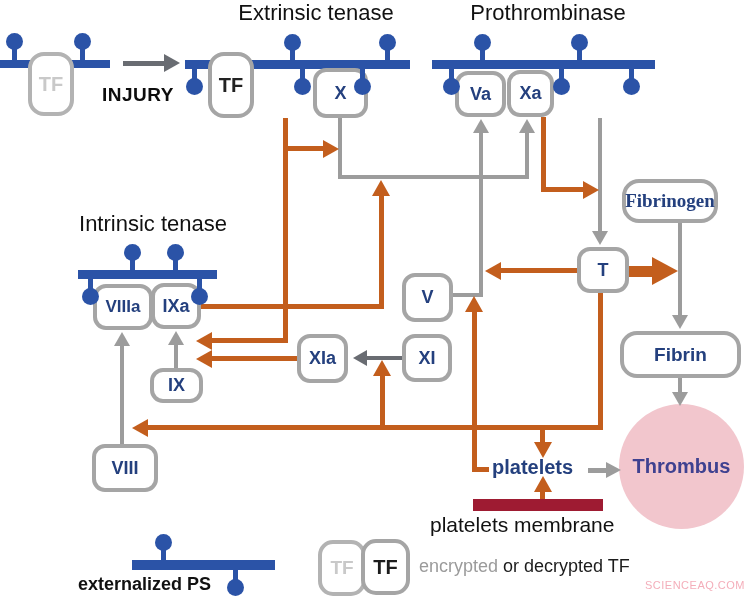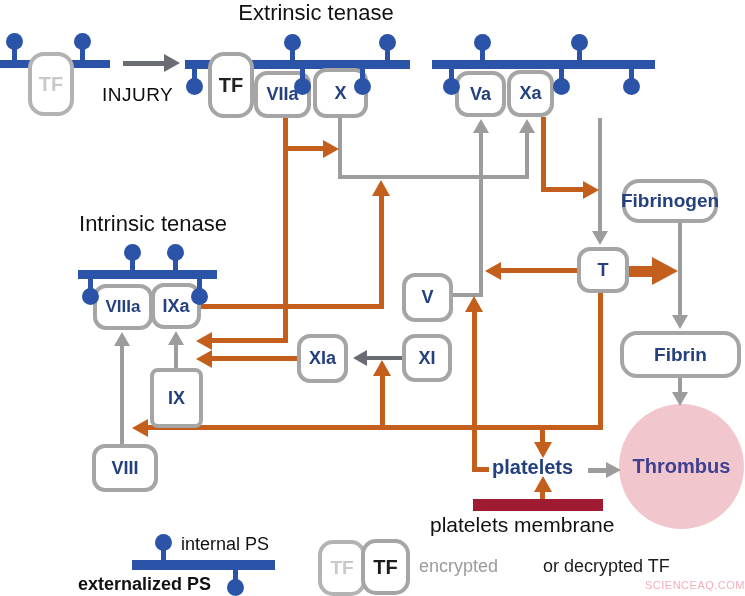--- a/index.html
+++ b/index.html
@@ -55,65 +55,65 @@
   }
   #basement-bar{position:absolute;left:473px;top:499px;width:130px;height:12px;background:var(--red);z-index:1;}
   #watermark{position:absolute;left:645px;top:579px;font-size:11px;color:#f4aeba;letter-spacing:.5px;z-index:5;}
 </style>
 </head>
 <body>
 
 <div id="diagram">
 
   <div class="title" style="left:228px;top:0px;width:176px;text-align:center;">Extrinsic tenase</div>
+  <div class="title" style="left:458px;top:0px;width:180px;">Prothrombinase</div>
   <div class="title" style="left:70px;top:211px;width:166px;">Intrinsic tenase</div>
 
   <div class="bar" style="left:0px;top:60px;width:110px;height:8px;"></div>
   <div class="lolli up" style="left:12px;top:47px;"></div>
   <div class="lolli up" style="left:80px;top:47px;"></div>
   <div class="box" style="left:28px;top:52px;width:46px;height:64px;border-radius:16px;color:#c9c9c9;font-size:20px;border-color:#b3b3b3;">TF</div>
 
   <div class="line ldk" style="left:123px;top:61px;width:41px;height:5px;"></div>
   <div class="tri t-rt-d" style="left:164px;top:54px;"></div>
-  <div class="lbl" style="left:102px;top:84px;font-weight:normal;font-size:19px;color:#0d0d0d;letter-spacing:.5px;">INJURY</div>
+  <div class="lbl" style="left:102px;top:84px;font-weight:bold;font-size:19px;color:#0d0d0d;letter-spacing:.5px;">INJURY</div>
 
   <div class="bar" style="left:185px;top:60px;width:225px;height:9px;"></div>
   <div class="lolli up" style="left:290px;top:48px;"></div>
   <div class="lolli up" style="left:385px;top:48px;"></div>
   <div class="lolli down" style="left:192px;top:69px;"></div>
   <div class="lolli down" style="left:300px;top:69px;"></div>
   <div class="lolli down" style="left:360px;top:69px;"></div>
   <div class="box" style="left:208px;top:52px;width:46px;height:66px;border-radius:16px;color:#222;font-size:20px;">TF</div>
-  <div class="box" style="left:254px;top:71px;width:57px;height:47px;">VIIa</div>
   <div class="box" style="left:313px;top:68px;width:55px;height:50px;">X</div>
 
   <div class="bar" style="left:432px;top:60px;width:223px;height:9px;"></div>
   <div class="lolli up" style="left:480px;top:48px;"></div>
   <div class="lolli up" style="left:577px;top:48px;"></div>
   <div class="lolli down" style="left:449px;top:69px;"></div>
   <div class="lolli down" style="left:559px;top:69px;"></div>
   <div class="lolli down" style="left:629px;top:69px;"></div>
   <div class="box" style="left:455px;top:71px;width:51px;height:46px;">Va</div>
   <div class="box" style="left:507px;top:70px;width:47px;height:47px;">Xa</div>
 
   <div class="bar" style="left:78px;top:270px;width:139px;height:9px;"></div>
   <div class="lolli up" style="left:130px;top:258px;"></div>
   <div class="lolli up" style="left:173px;top:258px;"></div>
   <div class="lolli down" style="left:88px;top:279px;"></div>
   <div class="lolli down" style="left:197px;top:279px;"></div>
   <div class="box" style="left:93px;top:284px;width:60px;height:46px;font-size:17px;">VIIIa</div>
   <div class="box" style="left:151px;top:283px;width:50px;height:46px;text-align:center;">IXa</div>
 
-  <div class="box" style="left:150px;top:368px;width:53px;height:60px;border-radius:8px;">IX</div>
+  <div class="box" style="left:150px;top:368px;width:53px;height:35px;">IX</div>
   <div class="box" style="left:92px;top:444px;width:66px;height:48px;">VIII</div>
   <div class="box" style="left:402px;top:273px;width:51px;height:49px;">V</div>
   <div class="box" style="left:297px;top:334px;width:51px;height:49px;">XIa</div>
   <div class="box" style="left:402px;top:334px;width:50px;height:48px;">XI</div>
   <div class="box" style="left:577px;top:247px;width:52px;height:46px;">T</div>
-  <div class="box pill" style="left:622px;top:179px;width:96px;height:44px;font-size:19px;">Fibrinogen</div>
+  <div class="box pill" style="left:622px;top:179px;width:96px;height:44px;font-size:19px;font-family:Liberation Serif, serif;">Fibrinogen</div>
   <div class="box pill" style="left:620px;top:331px;width:121px;height:47px;font-size:19px;">Fibrin</div>
 
   <div class="line lgr" style="left:338px;top:117px;width:4px;height:62px;"></div>
   <div class="line lgr" style="left:338px;top:175px;width:191px;height:4px;"></div>
   <div class="line lgr" style="left:525px;top:133px;width:4px;height:46px;"></div>
   <div class="tri t-up-g" style="left:519px;top:119px;"></div>
 
   <div class="line lgr" style="left:452px;top:293px;width:29px;height:4px;"></div>
   <div class="line lgr" style="left:479px;top:133px;width:4px;height:164px;"></div>
   <div class="tri t-up-g" style="left:473px;top:119px;"></div>
@@ -185,21 +185,20 @@
   <div class="lbl" style="left:492px;top:456px;font-weight:bold;font-size:20px;color:var(--navy);">platelets</div>
   <div id="basement-bar"></div>
   <div class="lbl" style="left:430px;top:513px;font-size:21px;color:#111;">platelets membrane</div>
   <div id="thrombus-circle">
     <span>Thrombus</span>
   </div>
 
   <div class="bar" style="left:132px;top:560px;width:143px;height:10px;"></div>
   <div class="lolli up" style="left:161px;top:548px;"></div>
   <div class="lolli down" style="left:233px;top:570px;"></div>
-  <div class="lbl" style="left:181px;top:534px;font-size:18px;color:#111;">internal PS</div>
   <div class="lbl" style="left:78px;top:574px;font-size:18px;color:#111;font-weight:bold;">externalized PS</div>
   <div class="box" style="left:318px;top:540px;width:48px;height:56px;border-radius:15px;color:#c9c9c9;font-size:19px;border-color:#b3b3b3;z-index:2;">TF</div>
   <div class="box" style="left:361px;top:539px;width:49px;height:56px;border-radius:15px;color:#1c1c1c;font-size:20px;z-index:3;">TF</div>
-  <div class="lbl" style="left:419px;top:556px;font-size:18px;"><span style="color:#9b9b9b;">encrypted</span><span style="color:#1c1c1c;margin-left:40px;"> or decrypted TF</span></div>
+  <div class="lbl" style="left:419px;top:556px;font-size:18px;"><span style="color:#9b9b9b;">encrypted</span><span style="color:#1c1c1c;"> or decrypted TF</span></div>
 
   <div id="watermark">SCIENCEAQ.COM</div>
 
 </div>
 
 </body></html>

